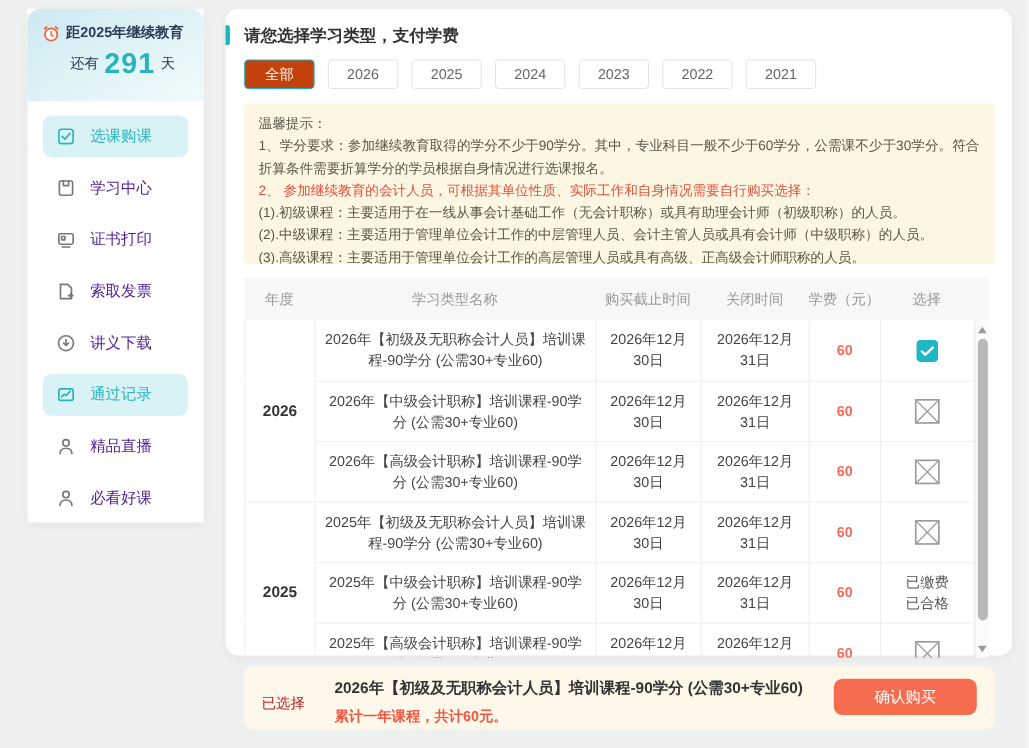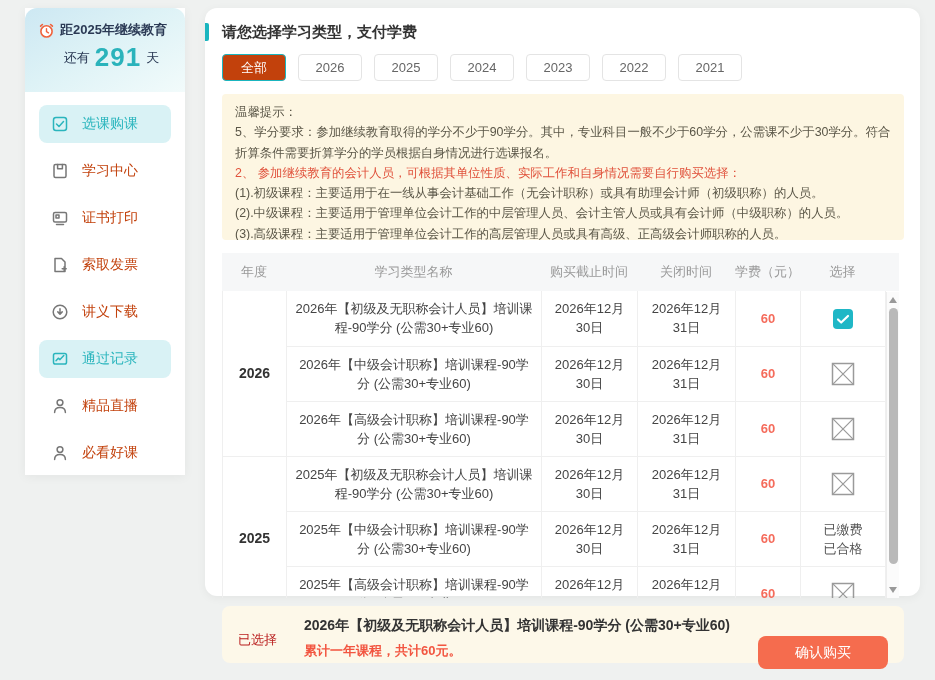--- a/index.html
+++ b/index.html
@@ -12,21 +12,21 @@
   
   .sidebar { position:absolute; left:25px; top:8px; width:160px; height:467px;
     background:#fff; border-radius:0; box-shadow:0 2px 10px rgba(0,0,0,.05); }
   .countdown { height:84px; border-radius:12px 12px 0 0; padding:13px 0 0 13px;
     background:linear-gradient(150deg,#cde8f3 0%,#ddf2f6 45%,#f2fbfb 100%); }
   .cd-top { display:flex; align-items:center; gap:5px; font-size:13px; font-weight:bold; color:#2b3a55; }
   .cd-bottom { margin-top:3px; text-align:center; font-size:13px; color:#2b3a55; }
   .cd-days { font-size:26px; font-weight:bold; color:#2ab3bb; margin:0 5px; vertical-align:-4px; letter-spacing:1px; }
   .menu { padding:13px 14px 0 14px; }
   .menu-item { height:38px; margin-bottom:9px; display:flex; align-items:center; gap:13px;
-    padding-left:12px; border-radius:8px; color:#c2410c; font-size:14px; cursor:pointer; }
+    padding-left:12px; border-radius:8px; color:#4c1d95; font-size:14px; cursor:pointer; }
   .menu-item .mi-icon { display:flex; color:#777; }
   .menu-item.active { background:#d9f2f5; color:#2ab5bd; }
   .menu-item.active .mi-icon { color:#2ab5bd; }
   
   .main { position:absolute; left:205px; top:8px; width:715px; height:588px;
     background:#fff; border-radius:12px; box-shadow:0 2px 10px rgba(0,0,0,.05);
     padding:14px 16px 0 17px; }
   .title-row { position:relative; height:20px; display:flex; align-items:center; }
   .accent-bar { position:absolute; left:-17px; top:1px; width:4px; height:18px;
     background:#1ab5bf; border-radius:0 2px 2px 0; }
@@ -69,21 +69,21 @@
     border-top:6px solid #999; }
   .sb-thumb { position:absolute; top:16px; left:2px; width:9px; height:256px;
     background:#b9b9b9; border-radius:5px; }
   
   .footer-bar { margin-top:8px; width:682px; height:57px; background:#fdf8e9;
     border-radius:8px; display:flex; padding:11px 16px 0 16px; }
   .sel-label { font-size:13px; color:#b91c1c; margin-top:14px; }
   .sel-info { margin-left:27px; }
   .sel-course { font-size:14px; font-weight:bold; color:#333; }
   .sel-note { font-size:13px; color:#f25540; margin-top:7px; font-weight:bold; }
-  .confirm-btn { margin-left:auto; width:130px; height:33px; margin-top:19px;
+  .confirm-btn { margin-left:auto; width:130px; height:33px; margin-top:0;
     background:#f56c4e; color:#fff; font-size:14px; border:none; border-radius:8px;
     cursor:pointer; font-family:inherit; }
 </style>
 </head>
 <body>
 
 <aside class="sidebar">
   <div class="countdown">
     <div class="cd-top">
       <span style="display:flex">
@@ -185,21 +185,21 @@
     <div class="tab">2026</div>
     <div class="tab">2025</div>
     <div class="tab">2024</div>
     <div class="tab">2023</div>
     <div class="tab">2022</div>
     <div class="tab">2021</div>
   </div>
 
   <div class="notice">
     <p>温馨提示：</p>
-    <p>5、学分要求：参加继续教育取得的学分不少于90学分。其中，专业科目一般不少于60学分，公需课不少于30学分。符合折算条件需要折算学分的学员根据自身情况进行选课报名。</p>
+    <p>1、学分要求：参加继续教育取得的学分不少于90学分。其中，专业科目一般不少于60学分，公需课不少于30学分。符合折算条件需要折算学分的学员根据自身情况进行选课报名。</p>
     <p class="red">2、 参加继续教育的会计人员，可根据其单位性质、实际工作和自身情况需要自行购买选择：</p>
     <p>(1).初级课程：主要适用于在一线从事会计基础工作（无会计职称）或具有助理会计师（初级职称）的人员。</p>
     <p>(2).中级课程：主要适用于管理单位会计工作的中层管理人员、会计主管人员或具有会计师（中级职称）的人员。</p>
     <p>(3).高级课程：主要适用于管理单位会计工作的高层管理人员或具有高级、正高级会计师职称的人员。</p>
   </div>
 
   <div class="table-wrap">
     <div class="thead">
       <div class="th c-year">年度</div>
       <div class="th c-name">学习类型名称</div>

